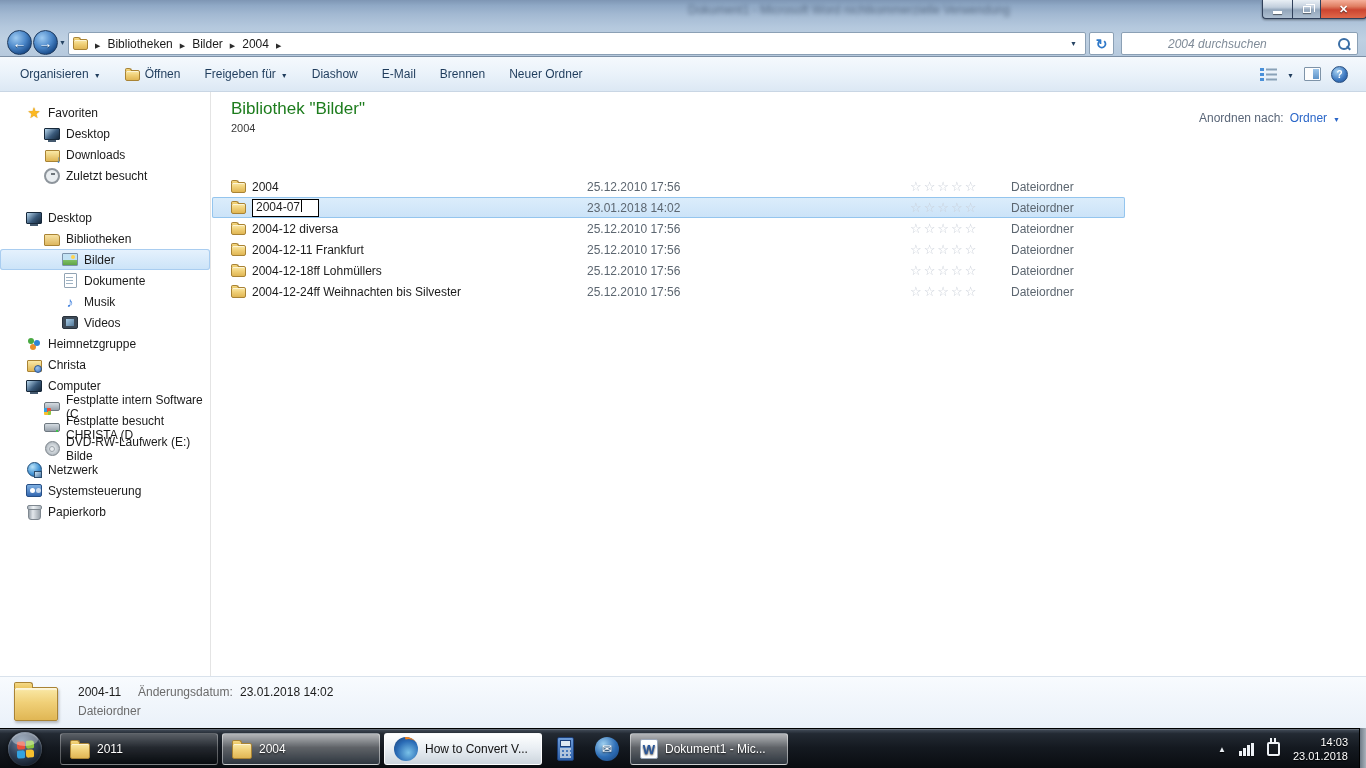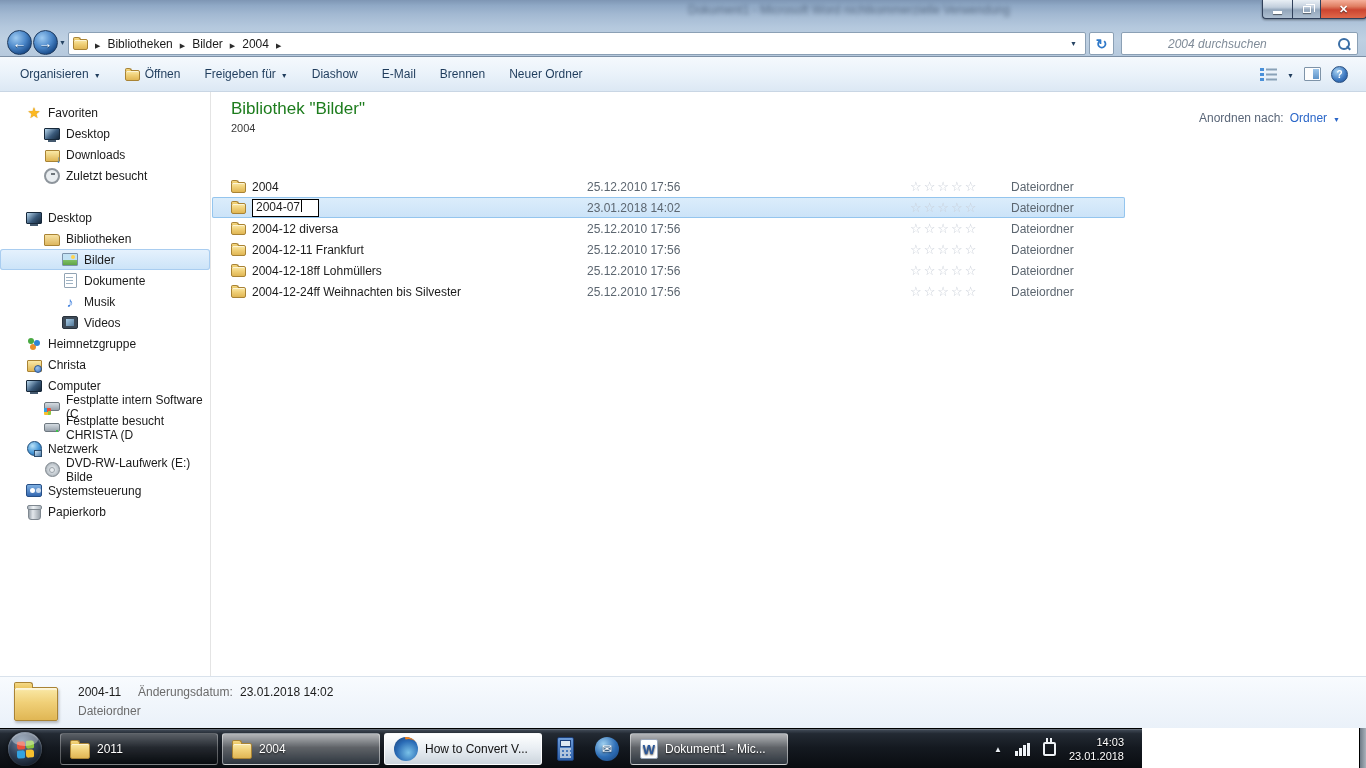--- a/index.html
+++ b/index.html
@@ -166,21 +166,21 @@
   
   .details { position:absolute; top:676px; left:0; width:1366px; height:52px;
     background:linear-gradient(180deg,#f8fbfe,#eaf1f9); border-top:1px solid #d9e2ec; }
   .dt-name { position:absolute; top:8px; left:78px; color:#1c1c1c; }
   .dt-mod-label { position:absolute; top:8px; left:138px; color:#6b6b6b;text-align:center; }
   .dt-mod-value { position:absolute; top:8px; left:240px; color:#1c1c1c; }
   .dt-type { position:absolute; top:27px; left:78px; color:#6b6b6b; }
   .dt-folder { position:absolute; top:4px; left:14px; }
 
   
-  .taskbar { position:absolute; top:728px; left:0; width:1142px; height:40px;
+  .taskbar { position:absolute; top:728px; left:0; width:1366px; height:40px;
     background:linear-gradient(180deg,#454f5c 0%,#232a33 12%,#141920 48%,#090c10 100%);
     border-top:1px solid #000; box-shadow:inset 0 1px 0 rgba(255,255,255,.18); }
   .orb { position:absolute; left:8px; top:3px; width:34px; height:34px; border-radius:50%;
     background:radial-gradient(circle at 40% 28%,#6d85a1 0%,#33435a 45%,#141d29 80%);
     box-shadow:inset 0 1px 2px rgba(255,255,255,.5), 0 0 4px rgba(0,0,0,.6);
     display:flex; align-items:center; justify-content:center; overflow:hidden; }
   .orb::after { content:''; position:absolute; top:1px; left:4px; width:26px; height:13px; border-radius:50%;
     background:rgba(255,255,255,.35); }
   .flag { display:grid; grid-template-columns:8px 8px; grid-template-rows:8px 8px; gap:1px; transform:skewY(-6deg); }
   .flag i { border-radius:1px 40% 1px 40%; }
@@ -385,28 +385,28 @@
   <div class="sb-item d1">
     <span class="sb-ic ic-hdd-win"></span>
     <span class="sb-label">Festplatte intern Software (C</span>
   </div>
 
   <div class="sb-item d1">
     <span class="sb-ic ic-hdd"></span>
     <span class="sb-label">Festplatte besucht CHRISTA (D</span>
   </div>
 
+  <div class="sb-item d1">
+    <span class="sb-ic ic-disc"></span>
+    <span class="sb-label">DVD-RW-Laufwerk (E:) Bilde</span>
+  </div>
+
   <div class="sb-item d0">
     <span class="sb-ic ic-network"></span>
     <span class="sb-label">Netzwerk</span>
-  </div>
-
-  <div class="sb-item d1">
-    <span class="sb-ic ic-disc"></span>
-    <span class="sb-label">DVD-RW-Laufwerk (E:) Bilde</span>
   </div>
 
   <div class="sb-item d0">
     <span class="sb-ic ic-control-panel"></span>
     <span class="sb-label">Systemsteuerung</span>
   </div>
 
   <div class="sb-item d0">
     <span class="sb-ic ic-recycle-bin"></span>
     <span class="sb-label">Papierkorb</span>

